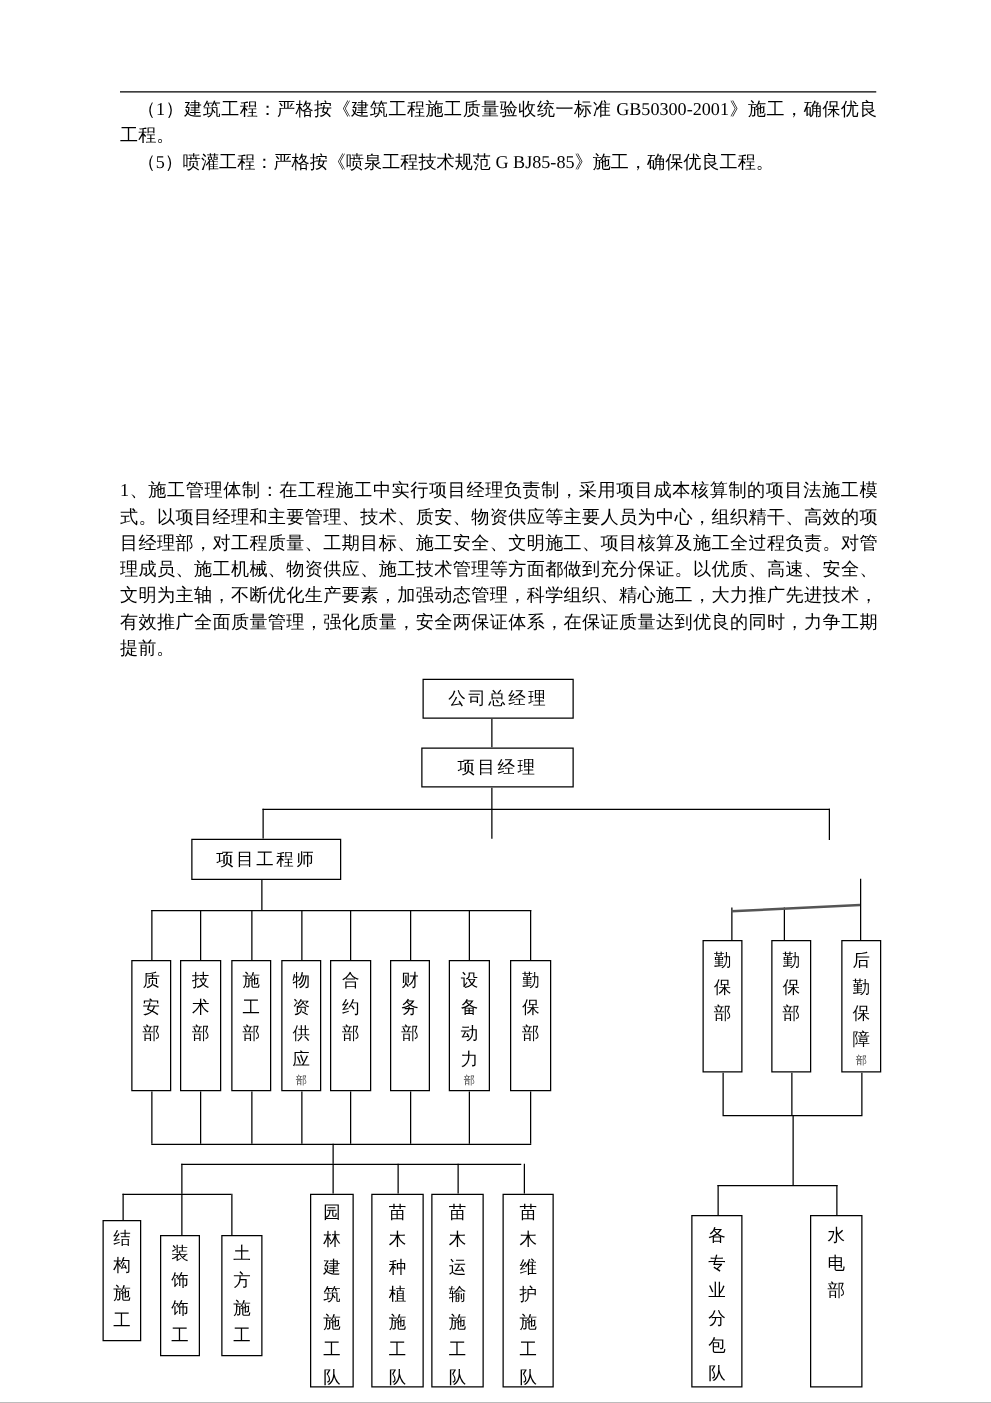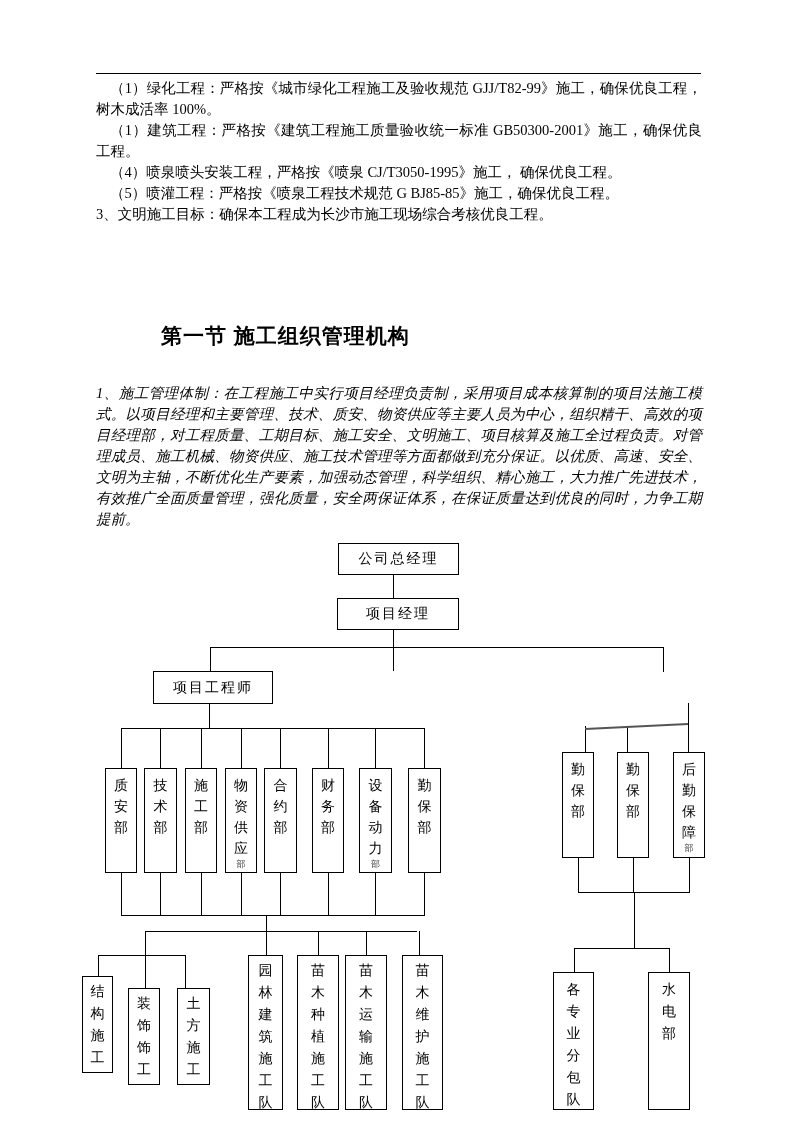--- a/index.html
+++ b/index.html
@@ -25,21 +25,21 @@
   }
   .textblock p{margin:0;}
   .indent{text-indent:14px;}
   .section-title{
     position:absolute;left:161px;top:322px;
     font-family:"Liberation Sans","DejaVu Sans",sans-serif;
     font-weight:bold;font-size:21px;letter-spacing:1px;
   }
   .mgmt{
     position:absolute;left:96px;top:383px;width:606px;
-    font-size:14.5px;line-height:21px;text-align:justify;margin:0;font-style:italic;
+    font-size:14.5px;line-height:21px;text-align:justify;margin:0;
   }
   .diagram{position:absolute;left:0;top:0;width:793px;height:990px;padding-left:12px;}
   .ln{position:absolute;background:#000;}
   .box{
     position:absolute;border:1px solid #000;background:#fff;
     display:flex;align-items:center;justify-content:center;
     font-size:14px;letter-spacing:2px;box-sizing:border-box;
   }
   .vbox{
     position:absolute;border:1px solid #000;background:#fff;
@@ -52,28 +52,24 @@
   .vtail{display:block;font-size:9px;line-height:11px;color:#444;}
 </style>
 </head>
 <body>
 
 <div class="page">
 
   <div class="hdr-rule"></div>
 
   <div class="textblock">
-    <p class="indent">（1）绿化工程：严格按《城市绿化工程施工及验收规范 GJJ/T82-99》施工，确保优良工程，树木成活率 100%。</p>
     <p class="indent">（1）建筑工程：严格按《建筑工程施工质量验收统一标准 GB50300-2001》施工，确保优良工程。</p>
-    <p class="indent">（4）喷泉喷头安装工程，严格按《喷泉 CJ/T3050-1995》施工， 确保优良工程。</p>
     <p class="indent">（5）喷灌工程：严格按《喷泉工程技术规范 G BJ85-85》施工，确保优良工程。</p>
-    <p>3、文明施工目标：确保本工程成为长沙市施工现场综合考核优良工程。</p>
   </div>
 
-  <div class="section-title">第一节 施工组织管理机构</div>
 
   <p class="mgmt">1、施工管理体制：在工程施工中实行项目经理负责制，采用项目成本核算制的项目法施工模式。以项目经理和主要管理、技术、质安、物资供应等主要人员为中心，组织精干、高效的项目经理部，对工程质量、工期目标、施工安全、文明施工、项目核算及施工全过程负责。对管理成员、施工机械、物资供应、施工技术管理等方面都做到充分保证。以优质、高速、安全、文明为主轴，不断优化生产要素，加强动态管理，科学组织、精心施工，大力推广先进技术，有效推广全面质量管理，强化质量，安全两保证体系，在保证质量达到优良的同时，力争工期提前。</p>
 
   <div class="diagram">
       <div class="ln" style="left: 669px; top: 948px; width: 1px; height: 24px;"></div>
       <div class="ln" style="left: 574px; top: 948px; width: 1px; height: 24px;"></div>
       <div class="ln" style="left: 574px; top: 948px; width: 96px; height: 1px;"></div>
       <div class="ln" style="left: 634px; top: 892px; width: 1px; height: 56px;"></div>
       <div class="ln" style="left: 578px; top: 892px; width: 112px; height: 1px;"></div>
       <div class="ln" style="left: 689px; top: 858px; width: 1px; height: 34px;"></div>

